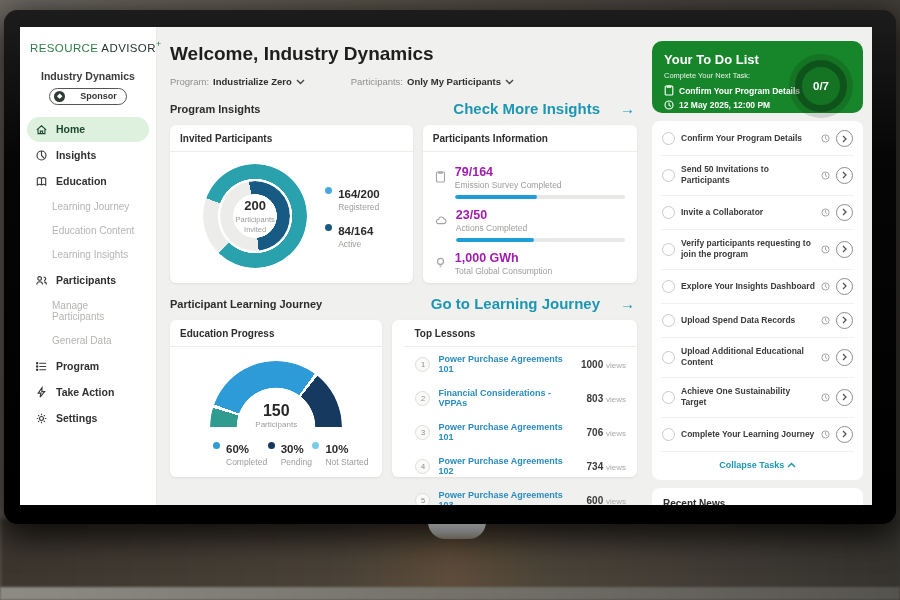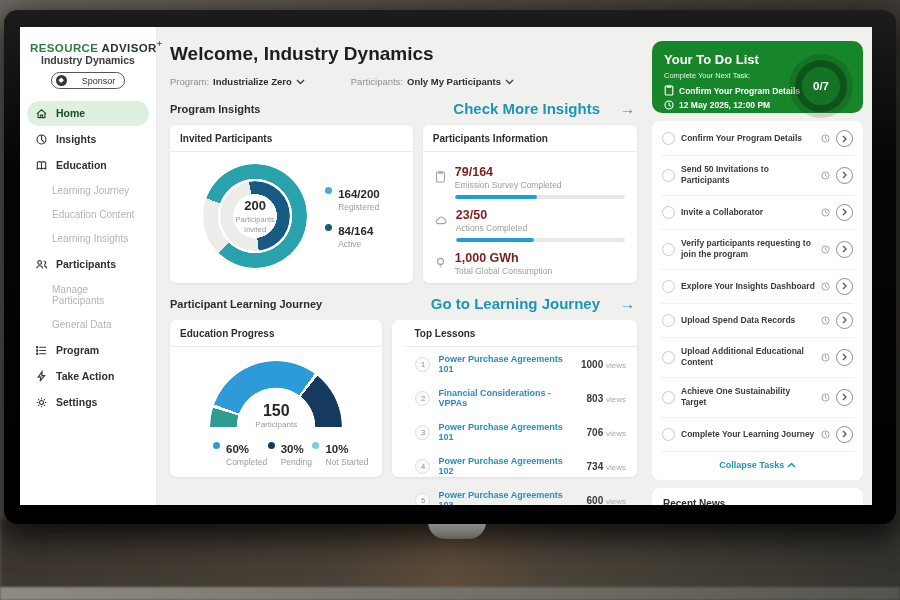--- a/index.html
+++ b/index.html
@@ -15,26 +15,26 @@
   
   .monitor{position:absolute;left:4px;top:10px;width:892px;height:514px;border-radius:14px;
     background:linear-gradient(180deg,#1c1c1c,#050505 30%,#000);box-shadow:0 10px 34px rgba(0,0,0,.55);}
   .stand{position:absolute;left:428px;top:522px;width:58px;height:17px;border-radius:0 0 30px 30px;
     background:linear-gradient(180deg,#eef0f0,#b9bdbe 45%,#7d7668);}
   .screen{position:absolute;left:16px;top:17px;width:852px;height:478px;background:#f0f0ee;
     display:flex;overflow:hidden;}
   
   .sidebar{width:137px;flex:0 0 137px;background:#fff;border-right:1px solid #e9e9e7;
     padding:10px 7px 0 7px;box-sizing:border-box;}
-  .logo{font-size:11.5px;font-weight:bold;letter-spacing:.4px;margin:2px 0 0 3px;white-space:nowrap;}
+  .logo{font-size:11.5px;font-weight:normal;letter-spacing:.4px;margin:2px 0 16px 3px;white-space:nowrap;}
   .logo .p1{color:#2e7d46;} .logo .p2{color:#24352c;}
   .logo .plus{color:#2e7d46;font-size:9px;vertical-align:super;}
   .org{text-align:center;font-weight:bold;color:#3b3b3b;font-size:10.5px;}
   .badge{margin:6px auto 12px;width:fit-content;border:1.5px solid #555;border-radius:11px;
-    padding:2px 9px 2px 4px;display:flex;gap:15px;align-items:flex-end;font-size:9px;font-weight:normal;color:#333;cursor:pointer;}
+    padding:2px 9px 2px 4px;display:flex;gap:15px;align-items:center;font-size:9px;font-weight:bold;color:#333;cursor:pointer;}
   .badge-dot{width:11px;height:11px;border-radius:50%;background:#2e3a33;display:flex;align-items:center;justify-content:center;color:#fff;font-size:7px;}
   .nav-item{display:flex;align-items:center;gap:8px;padding:6px 8px;margin:1px 0;border-radius:14px;
     font-weight:bold;color:#303030;font-size:10.5px;cursor:pointer;}
   .nav-item.active{background:#ddf1de;color:#1c4a2d;}
   .nav-item svg{flex:0 0 auto;}
   .nav-sub{padding:6.5px 8px 6.5px 25px;color:#b4b4b2;font-size:10px;cursor:pointer;}
   
   .main{flex:1;min-width:0;padding:13px 12px 0 13px;box-sizing:border-box;}
   .title{font-size:19px;font-weight:bold;color:#1e1e1e;margin:3px 0 11px;}
   .filters{display:flex;gap:46px;font-size:9.5px;color:#8f8f8d;margin-bottom:13px;align-items:center;}
@@ -68,21 +68,21 @@
   .dot{width:7px;height:7px;border-radius:50%;margin-top:3px;flex:0 0 auto;}
   .dot-skyblue{background:#49a8e0;} .dot-navy{background:#175a84;}
   .dot-blue{background:#2d9bd8;} .dot-darknavy{background:#16395f;} .dot-lightblue{background:#79cbe8;}
   .legend-val{font-weight:bold;font-size:11.5px;color:#2a2a2a;line-height:1.1;}
   .legend-lab{font-size:8.5px;color:#9c9c9a;}
   
   .info-body{padding:8px 12px 0;}
   .stat{display:flex;gap:9px;padding:5px 0 4px;}
   .stat-icon{margin-top:4px;color:#a2a2a0;}
   .stat-main{flex:1;}
-  .stat-val{font-weight:bold;font-size:12.5px;color:#7f1d1d;}
+  .stat-val{font-weight:bold;font-size:12.5px;color:#a21caf;}
   .stat-lab{font-size:8.5px;color:#9c9c9a;margin-top:1px;}
   .bar{height:4px;border-radius:2px;background:#e8e8e6;margin-top:5px;overflow:hidden;}
   .bar-fill{height:100%;border-radius:2px;background:#1d9ed6;}
   
   .gauge-wrap{width:132px;margin:14px auto 0;position:relative;}
   .gauge{width:132px;height:66px;overflow:hidden;position:relative;}
   .gauge-inner{width:132px;height:132px;border-radius:50%;
     background:conic-gradient(from 270deg,#2f9c8f 0 17deg,#fff 17deg 20deg,#2d9bd8 20deg 126deg,#fff 126deg 129deg,#16395f 129deg 180deg,transparent 180deg 360deg);
     -webkit-mask:radial-gradient(closest-side,transparent 59%,#000 60%);
     mask:radial-gradient(closest-side,transparent 59%,#000 60%);}

